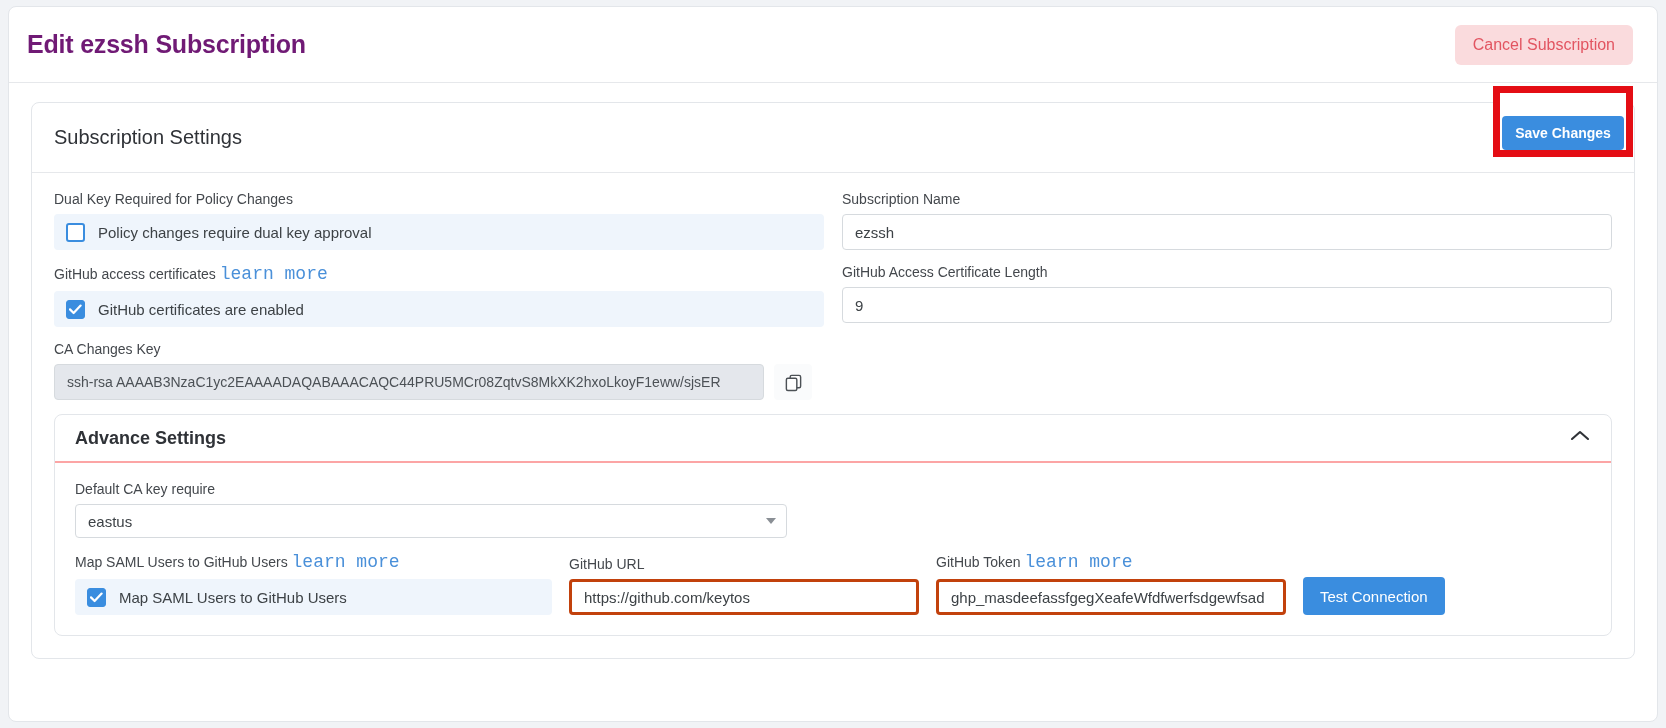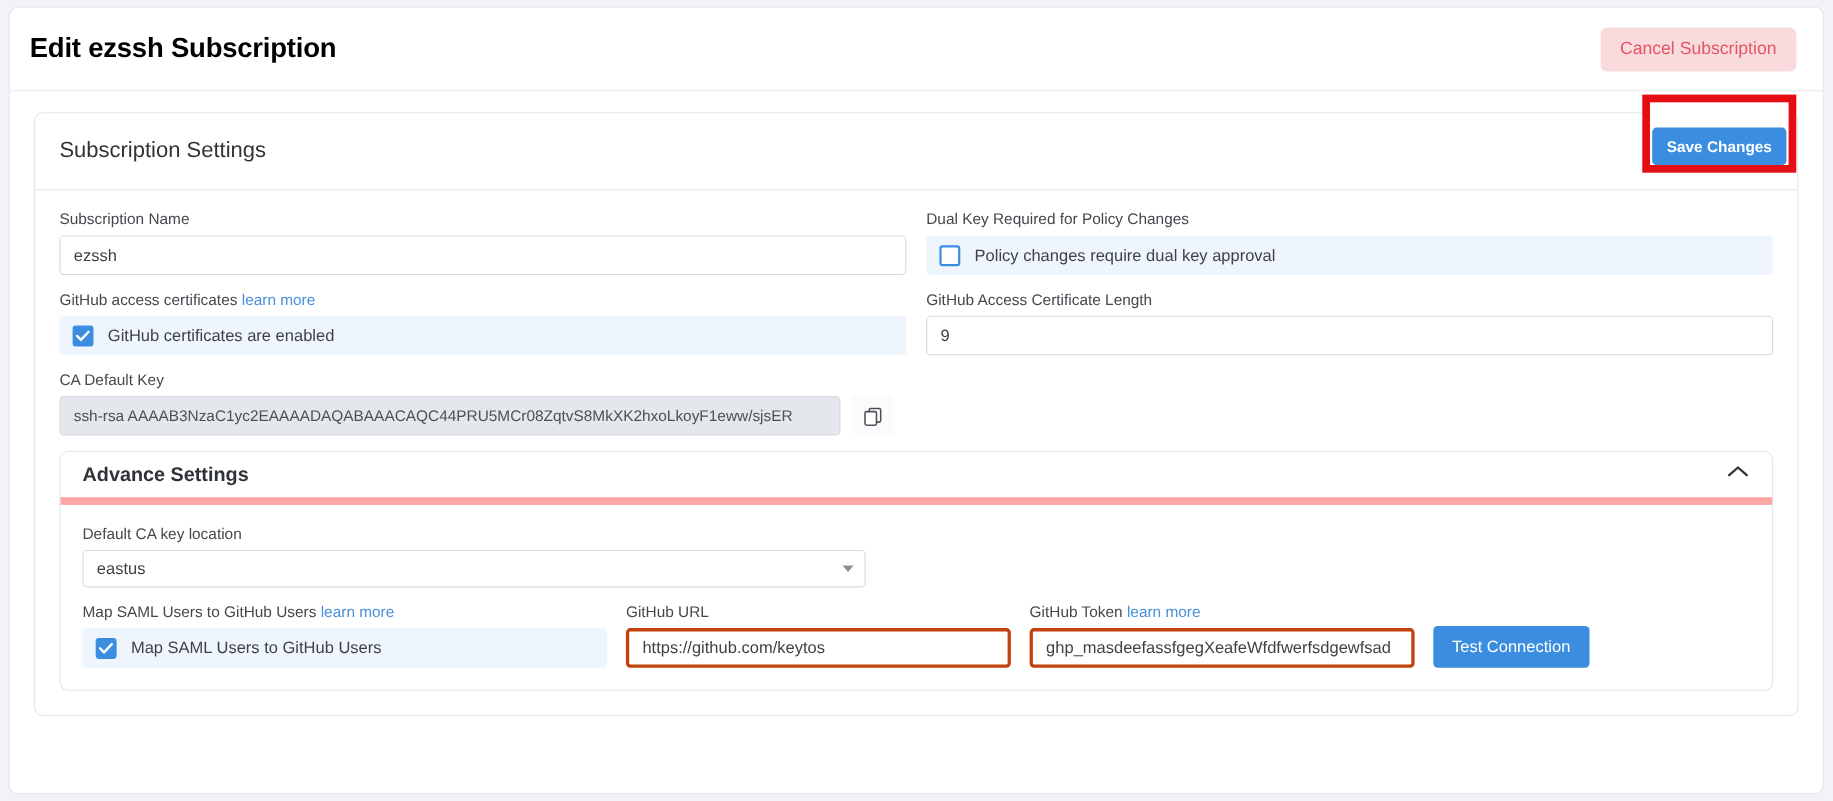--- a/index.html
+++ b/index.html
@@ -33,21 +33,21 @@
     height: 76px;
     border-bottom: 1px solid #e6e8eb;
     display: flex;
     align-items: center;
     justify-content: space-between;
     padding: 0 24px 0 18px;
   }
   .page-title {
     font-size: 25px;
     font-weight: bold;
-    color: #000000;
+    color: #701a75;
     letter-spacing: -0.2px;
     text-align: right;
   }
   .cancel-sub-btn {
     background: #fadbdd;
     color: #e25561;
     border: none;
     border-radius: 6px;
     font-size: 16px;
     font-family: "Liberation Sans", sans-serif;
@@ -117,21 +117,22 @@
   .field-label {
     font-size: 14px;
     color: #44484d;
     margin-bottom: 7px;
     display: block;
   }
   .learn-more {
     color: #4a90d9;
     text-decoration: none;
     cursor: pointer;
-    font-size: 14px;
+    font-size: 18px;
+    font-family: Liberation Mono, monospace;
   }
 
   input.txt {
     width: 100%;
     height: 36px;
     border: 1px solid #d6dade;
     border-radius: 4px;
     padding: 0 12px;
     font-size: 15px;
     color: #3d4246;
@@ -194,21 +195,21 @@
   }
 
   
   .adv-panel {
     margin-top: 6px;
     border: 1px solid #e3e6ea;
     border-radius: 8px;
   }
   .adv-header {
     height: 48px;
-    border-bottom: 7px solid #fca5a5;
+    border-bottom: 2px solid #fca5a5;
     display: flex;
     align-items: center;
     justify-content: space-between;
     padding: 0 20px;
     cursor: pointer;
   }
   .adv-title {
     font-size: 18px;
     font-weight: bold;
     color: #2f3237;
@@ -281,29 +282,29 @@
         <div class="section-title">Subscription Settings</div>
         <div class="save-highlight">
           <button class="save-btn">Save Changes</button>
         </div>
       </div>
 
       <div class="body">
 
         <div class="grid2">
           <div class="field">
-            <label class="field-label">Subscription Name</label>
-            <input class="txt" type="text" value="ezssh" style="">
-          </div>
-          <div class="field">
             <label class="field-label">Dual Key Required for Policy Changes</label>
             <div class="check-row">
               <span class="cb off"></span>
               <span class="check-label">Policy changes require dual key approval</span>
             </div>
+          </div>
+          <div class="field">
+            <label class="field-label">Subscription Name</label>
+            <input class="txt" type="text" value="ezssh" style="">
           </div>
         </div>
 
         <div class="grid2">
           <div class="field">
             <label class="field-label"><span>GitHub access certificates</span>
               <a class="learn-more">learn more</a></label>
             <div class="check-row">
               <span class="cb on">
                 <svg width="13" height="11" viewBox="0 0 13 11">
@@ -313,21 +314,21 @@
               <span class="check-label">GitHub certificates are enabled</span>
             </div>
           </div>
           <div class="field">
             <label class="field-label">GitHub Access Certificate Length</label>
             <input class="txt" type="text" value="9" style="">
           </div>
         </div>
 
         <div class="field">
-          <label class="field-label">CA Default Key</label>
+          <label class="field-label">CA Changes Key</label>
           <div class="ca-row">
             <div class="ca-input">ssh-rsa AAAAB3NzaC1yc2EAAAADAQABAAACAQC44PRU5MCr08ZqtvS8MkXK2hxoLkoyF1eww/sjsER</div>
             <button class="copy-btn">
               <svg width="19" height="19" viewBox="0 0 20 20">
                 <rect x="6.5" y="2.5" width="11" height="13" rx="1.6" fill="#ffffff" stroke="#4c5156" stroke-width="1.5"></rect>
                 <rect x="2.5" y="5.5" width="11" height="13" rx="1.6" fill="#ffffff" stroke="#4c5156" stroke-width="1.5"></rect>
               </svg>
             </button>
           </div>
         </div>
@@ -338,21 +339,21 @@
             <span>
               <svg width="22" height="14" viewBox="0 0 22 14">
                   <path d="M3 10 L11 3 L19 10" stroke="#2f3237" stroke-width="2.1" fill="none" stroke-linecap="round" stroke-linejoin="round"></path>
                 </svg>
             </span>
           </div>
 
           <div class="adv-body">
 
             <div class="field">
-              <label class="field-label">Default CA key location</label>
+              <label class="field-label">Default CA key require</label>
               <div class="select-wrap">
                 <select class="sel">
                   <option>eastus</option>
                 </select>
                 <span class="sel-arrow"></span>
               </div>
             </div>
 
             <div class="bottom-row">
 

